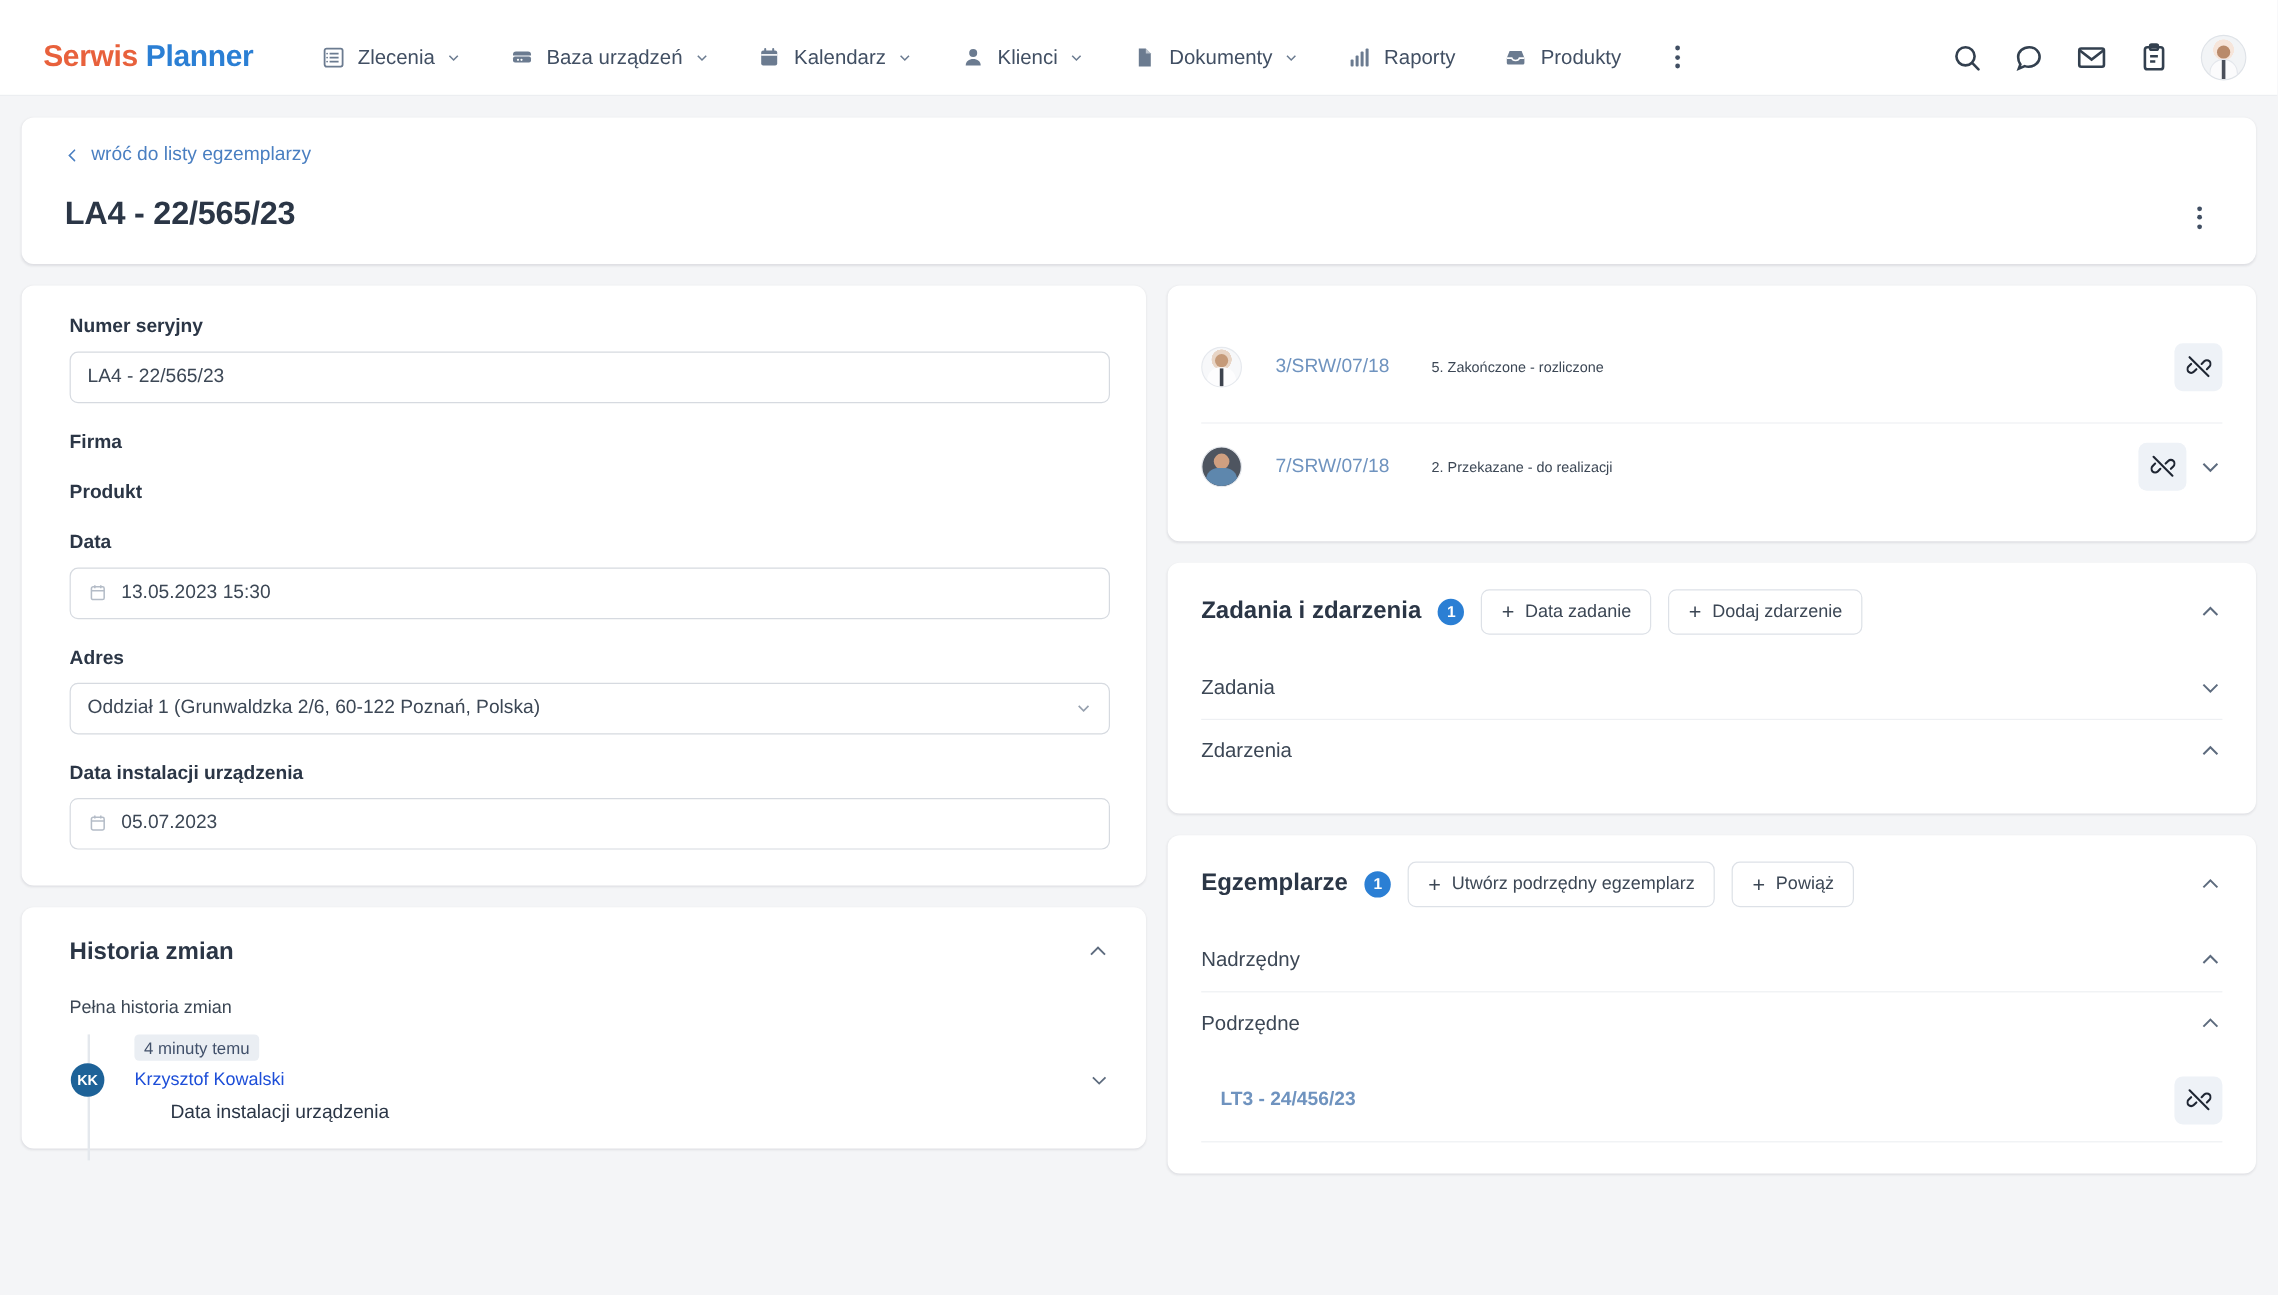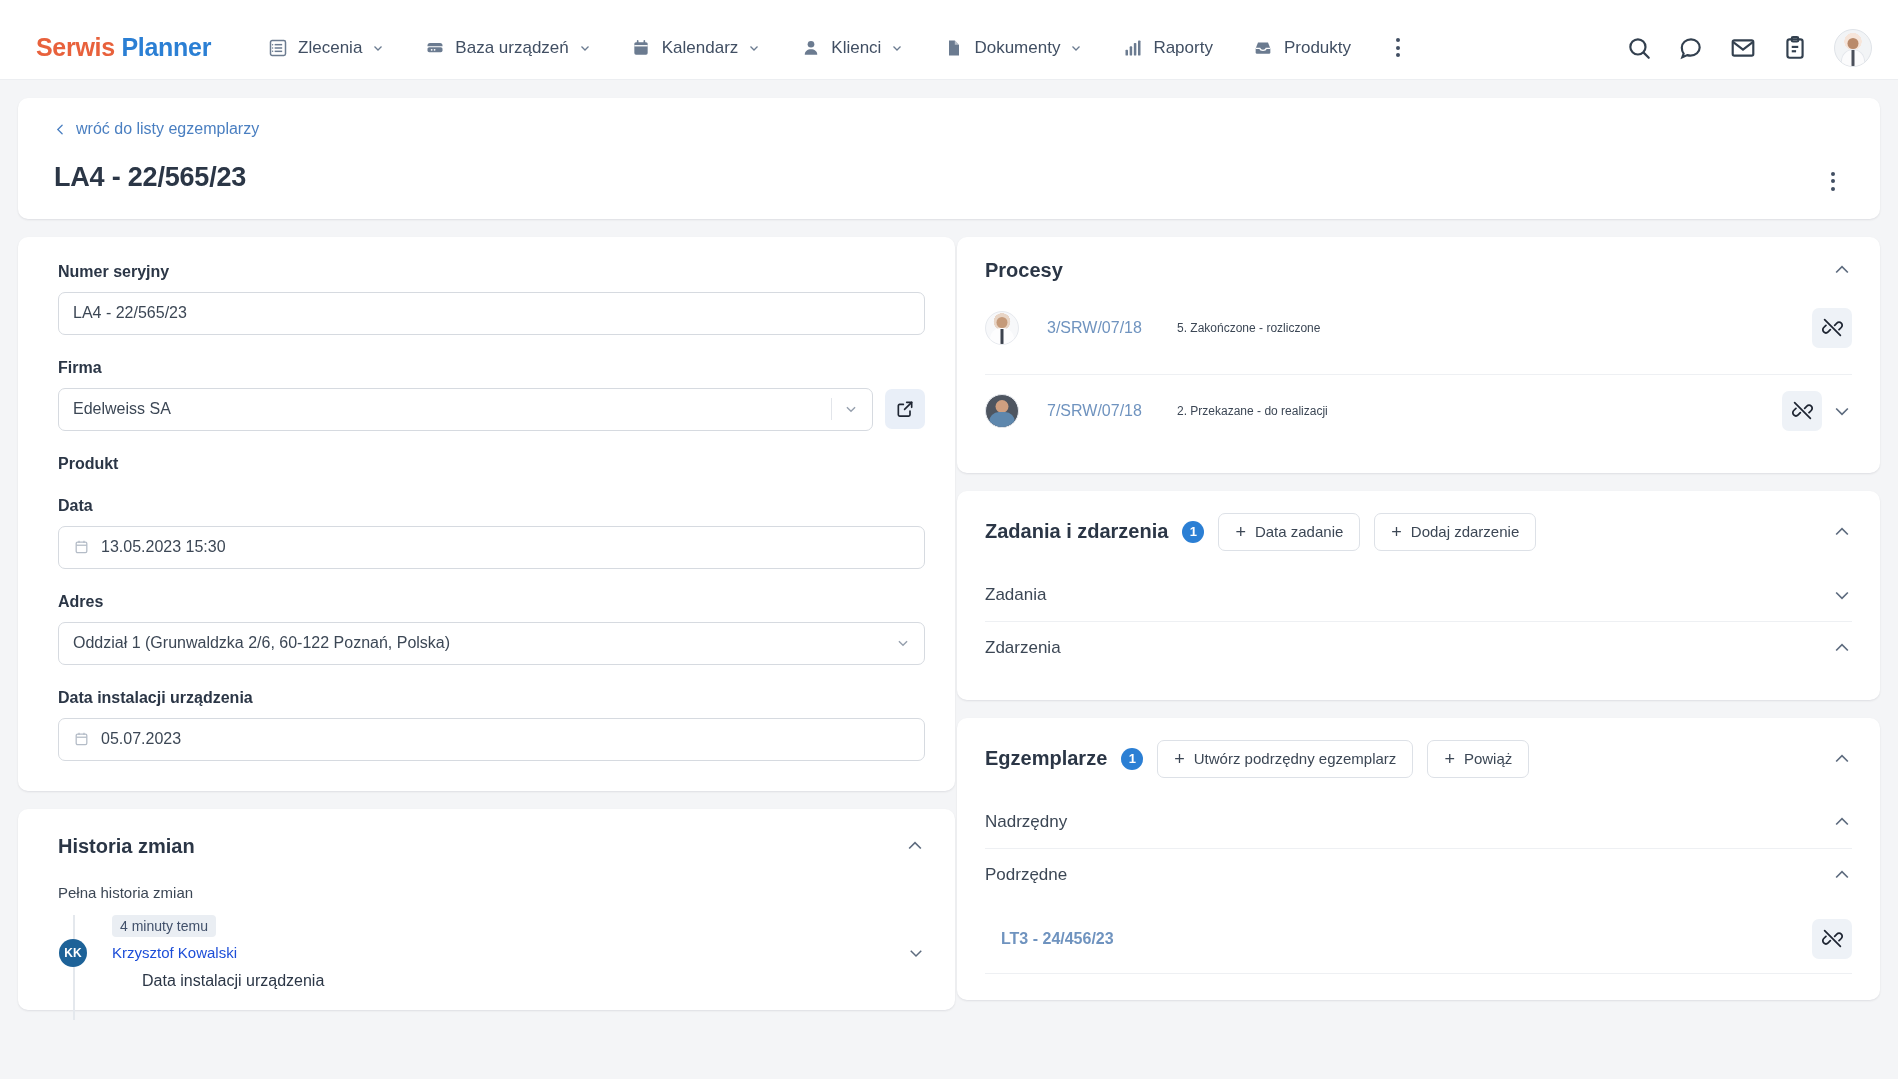--- a/index.html
+++ b/index.html
@@ -65,21 +65,21 @@
 
   .card { background: #ffffff; border-radius: 10px; box-shadow: 0 1px 2px rgba(16,24,40,.06), 0 1px 3px rgba(16,24,40,.04); }
 
   
   .headcard { padding: 22px 28px 26px 36px; position: relative; margin-bottom: 18px; }
   .backlink { display: inline-flex; align-items: center; gap: 9px; color: #4a7fc1; font-size: 16px; cursor: pointer; }
   .backlink svg { width: 13px; height: 13px; }
   .pagetitle { margin-top: 22px; font-size: 27px; font-weight: 700; color: #2b3646; letter-spacing: -.2px; }
   .headkebab { position: absolute; right: 30px; top: 66px; }
 
-  .cols { display: flex; gap: 2px; align-items: flex-start; }
+  .cols { display: flex; gap: 18px; align-items: flex-start; }
   .colL { width: 937px; flex: none; }
   .colR { flex: 1; }
 
   
   .formcard { padding: 26px 30px 30px 40px; margin-bottom: 18px; }
   .flabel { font-size: 16px; color: #2b3646; font-weight: 600; margin-bottom: 11px; margin-top: 24px; }
   .flabel:first-child { margin-top: 0; }
   .frow { display: flex; align-items: center; gap: 12px; }
   .fctrl {
     height: 43px; border: 1px solid #d6dae0; border-radius: 7px; background: #fff;
@@ -326,36 +326,20 @@
       <div class="card formcard">
 
         <div class="flabel">Numer seryjny</div>
         <div class="frow">
           <div class="fctrl">
             <span class="val">LA4 - 22/565/23</span>
           </div>
         </div>
 
         <div class="flabel">Firma</div>
-        <div class="frow">
-          <div class="fctrl narrow">
-            <span class="val">Edelweiss SA</span>
-            <span class="divider"></span>
-            <svg class="chev" viewBox="0 0 24 24" fill="none" stroke="currentColor" stroke-width="2.4">
-                <polyline points="5,9 12,16 19,9"></polyline>
-              </svg>
-          </div>
-          <div class="extbtn">
-            <svg viewBox="0 0 24 24" fill="none" stroke="currentColor" stroke-width="2" stroke-linecap="round" stroke-linejoin="round">
-                <path d="M14 4h6v6"></path>
-                <path d="M20 4 11.5 12.5"></path>
-                <path d="M18 14.5V19a1.5 1.5 0 0 1-1.5 1.5h-11A1.5 1.5 0 0 1 4 19V8a1.5 1.5 0 0 1 1.5-1.5H10"></path>
-              </svg>
-          </div>
-        </div>
 
         <div class="flabel">Produkt</div>
 
         <div class="flabel">Data</div>
         <div class="frow">
           <div class="fctrl">
             <svg class="calico" viewBox="0 0 24 24" fill="none" stroke="currentColor" stroke-width="1.8">
                 <rect x="4.5" y="5" width="15" height="15" rx="2"></rect>
                 <line x1="4.5" y1="9.5" x2="19.5" y2="9.5"></line>
                 <line x1="8.5" y1="3" x2="8.5" y2="6.5"></line>
@@ -408,26 +392,20 @@
               </svg>
           </div>
           <div class="tl-field">Data instalacji urządzenia</div>
         </div>
       </div>
     </div>
 
     <div class="colR">
 
       <div class="card rcard">
-        <div class="rhead">
-          <div class="rtitle">Procesy</div>
-          <svg class="collapse" viewBox="0 0 24 24" fill="none" stroke="currentColor" stroke-width="2">
-              <polyline points="5,15 12,8 19,15"></polyline>
-            </svg>
-        </div>
 
         <div class="prow">
           <div class="pava a1">
               <i></i>
             </div>
           <span class="plink">3/SRW/07/18</span>
           <span class="pstatus">5. Zakończone - rozliczone</span>
           <div class="pactions">
             <div class="iconbtn">
               <svg viewBox="0 0 24 24" fill="none" stroke="currentColor" stroke-width="2" stroke-linecap="round">

